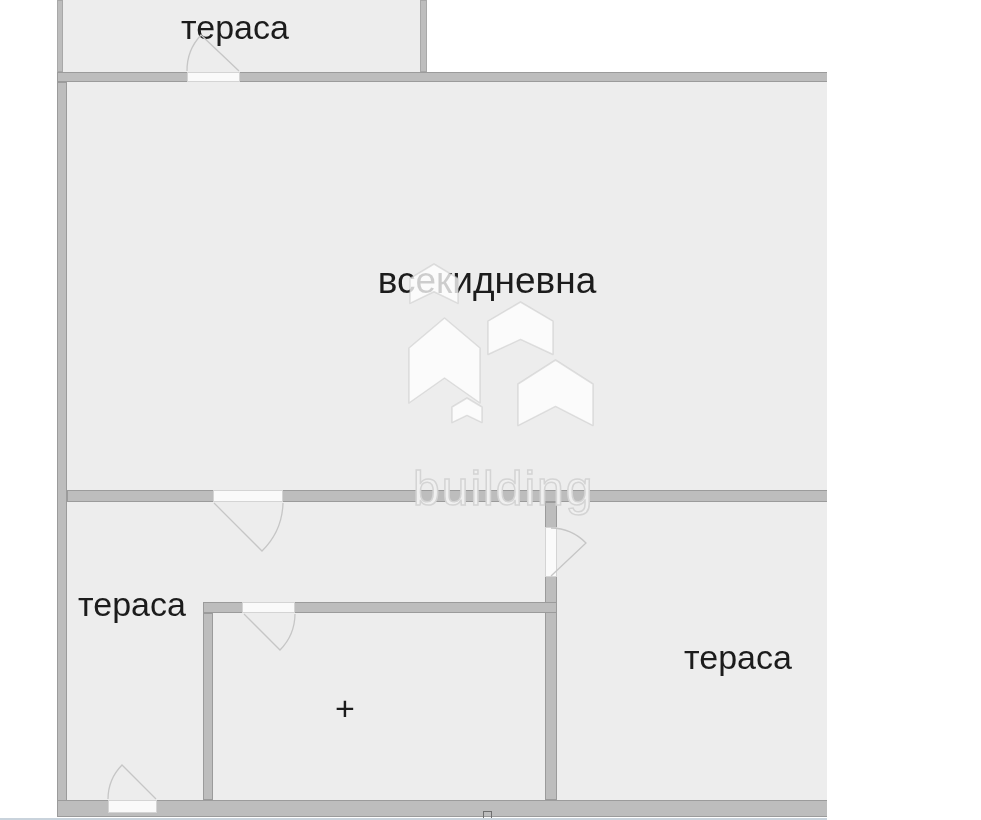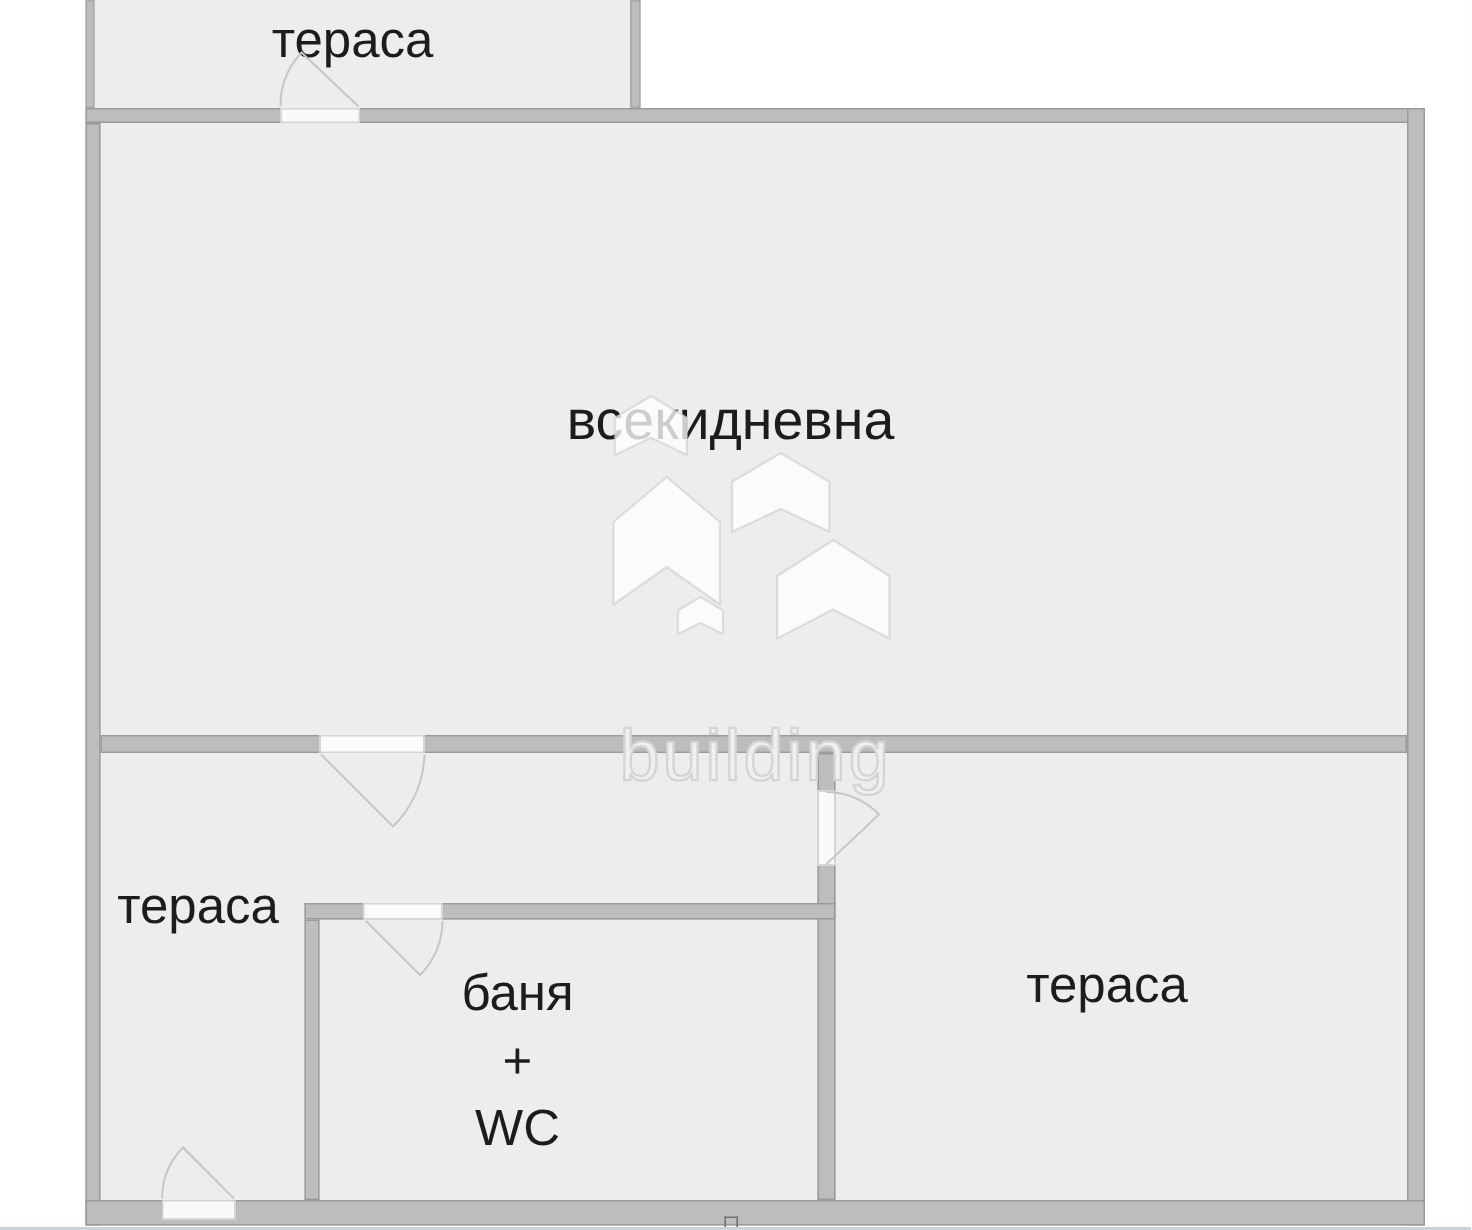--- a/index.html
+++ b/index.html
@@ -1,17 +1,17 @@
 <!DOCTYPE html>
 <html><head>
 <meta charset="utf-8">
 <style>
   html,body{margin:0;padding:0;background:#ffffff;}
   #stage{
-    position:relative;width:981px;height:820px;background:#ffffff;overflow:hidden;
+    position:relative;width:827px;height:820px;background:#ffffff;overflow:hidden;
     font-family:"Liberation Sans","DejaVu Sans",sans-serif;
   }
   .room-fill{position:absolute;background:#ededed;z-index:0;}
   .room-label{
     position:absolute;z-index:1;color:#1c1c1c;font-size:34px;line-height:1.0;
     white-space:nowrap;transform:translate(-50%,-50%);text-align:center;
   }
   .room-label.big{font-size:37px;text-align:center;}
   .room-label.multiline{white-space:normal;line-height:45px;}
   .wm-logo{position:absolute;left:0;top:0;z-index:2;pointer-events:none;}
@@ -35,23 +35,21 @@
 
 <div id="stage">
 
   <div class="room-fill" style="left:63px;top:0;width:357px;height:72px;"></div>
   <div class="room-fill" style="left:67px;top:82px;width:871px;height:718px;"></div>
 
   <div class="room-label" style="left:235px;top:27px;">тераса</div>
   <div class="room-label big" style="left:487px;top:280px;">всекидневна</div>
   <div class="room-label" style="left:132px;top:604px;">тераса</div>
   <div class="room-label multiline" style="left:345px;top:708px;">
-    <div>баня</div>
     <div>+</div>
-    <div>WC</div>
   </div>
   <div class="room-label" style="left:738px;top:657px;">тераса</div>
 
   <svg class="wm-logo" width="981" height="820" viewBox="0 0 981 820">
     <g fill="rgba(255,255,255,0.78)" stroke="rgba(200,200,200,0.55)" stroke-width="1.5" stroke-linejoin="round">
       <polygon points="434,264 458,278.4 458,303.4 434,291.8 410,303.4 410,278.4"></polygon>
       <polygon points="520.5,302 553,321.2 553,354.5 520.5,339.4 488,354.5 488,321.2"></polygon>
       <polygon points="444.5,318 480,348 480,403 444.5,378 409,403 409,348"></polygon>
       <polygon points="555.5,360 593,384 593,425.6 555.5,406.4 518,425.6 518,384"></polygon>
       <polygon points="467,398 482,407 482,422.6 467,415.4 452,422.6 452,407"></polygon>
@@ -78,18 +76,18 @@
   <svg class="door-arcs" width="981" height="820" viewBox="0 0 981 820">
     <g fill="none" stroke="#c6c6c6" stroke-width="1.3">
       <path d="M 187,71 A 52,52 0 0 1 201,35 L 239,71"></path>
       <path d="M 283,503 A 70,70 0 0 1 262,551 L 214,503"></path>
       <path d="M 295,614 A 52,52 0 0 1 280,650 L 244,614"></path>
       <path d="M 551,528 A 50,50 0 0 1 586,543 L 551,576"></path>
       <path d="M 108,799 A 49,49 0 0 1 122,765 L 156,799"></path>
     </g>
   </svg>
 
-  <div class="wm-text" style="left:413px;top:462px;margin-top:16px;">building</div>
+  <div class="wm-text" style="left:413px;top:462px;">building</div>
 
   <div class="stray-glyph"></div>
   <div class="bottom-strip"></div>
 
 </div>
 
 </body></html>

